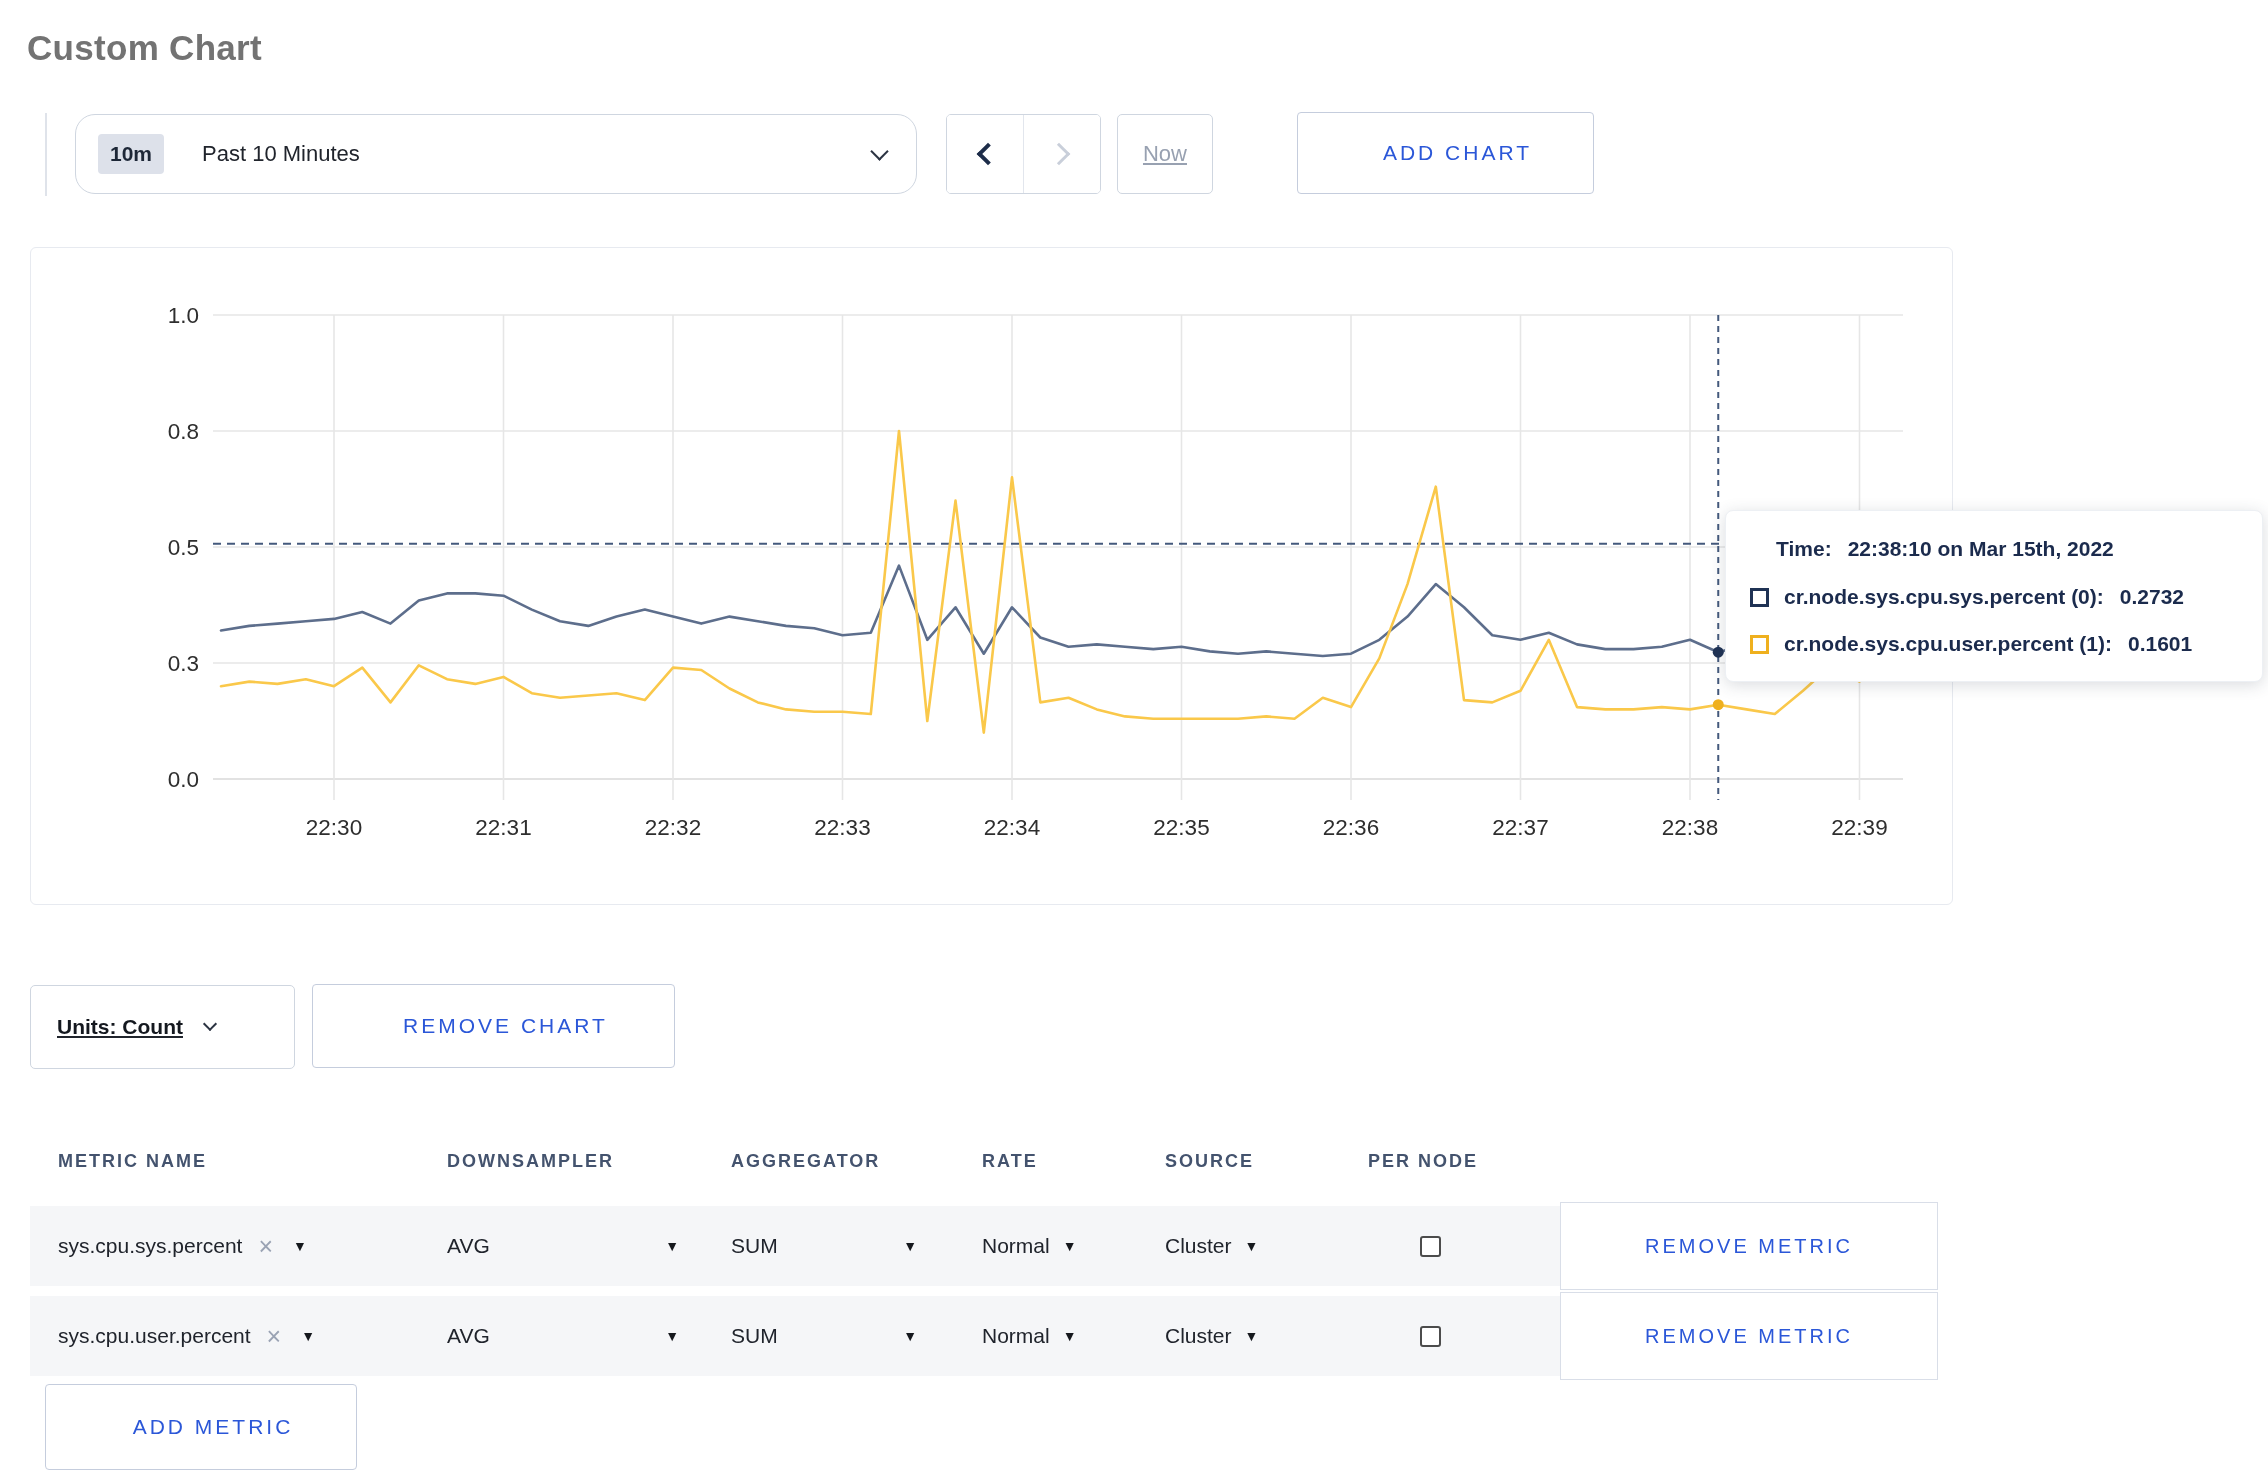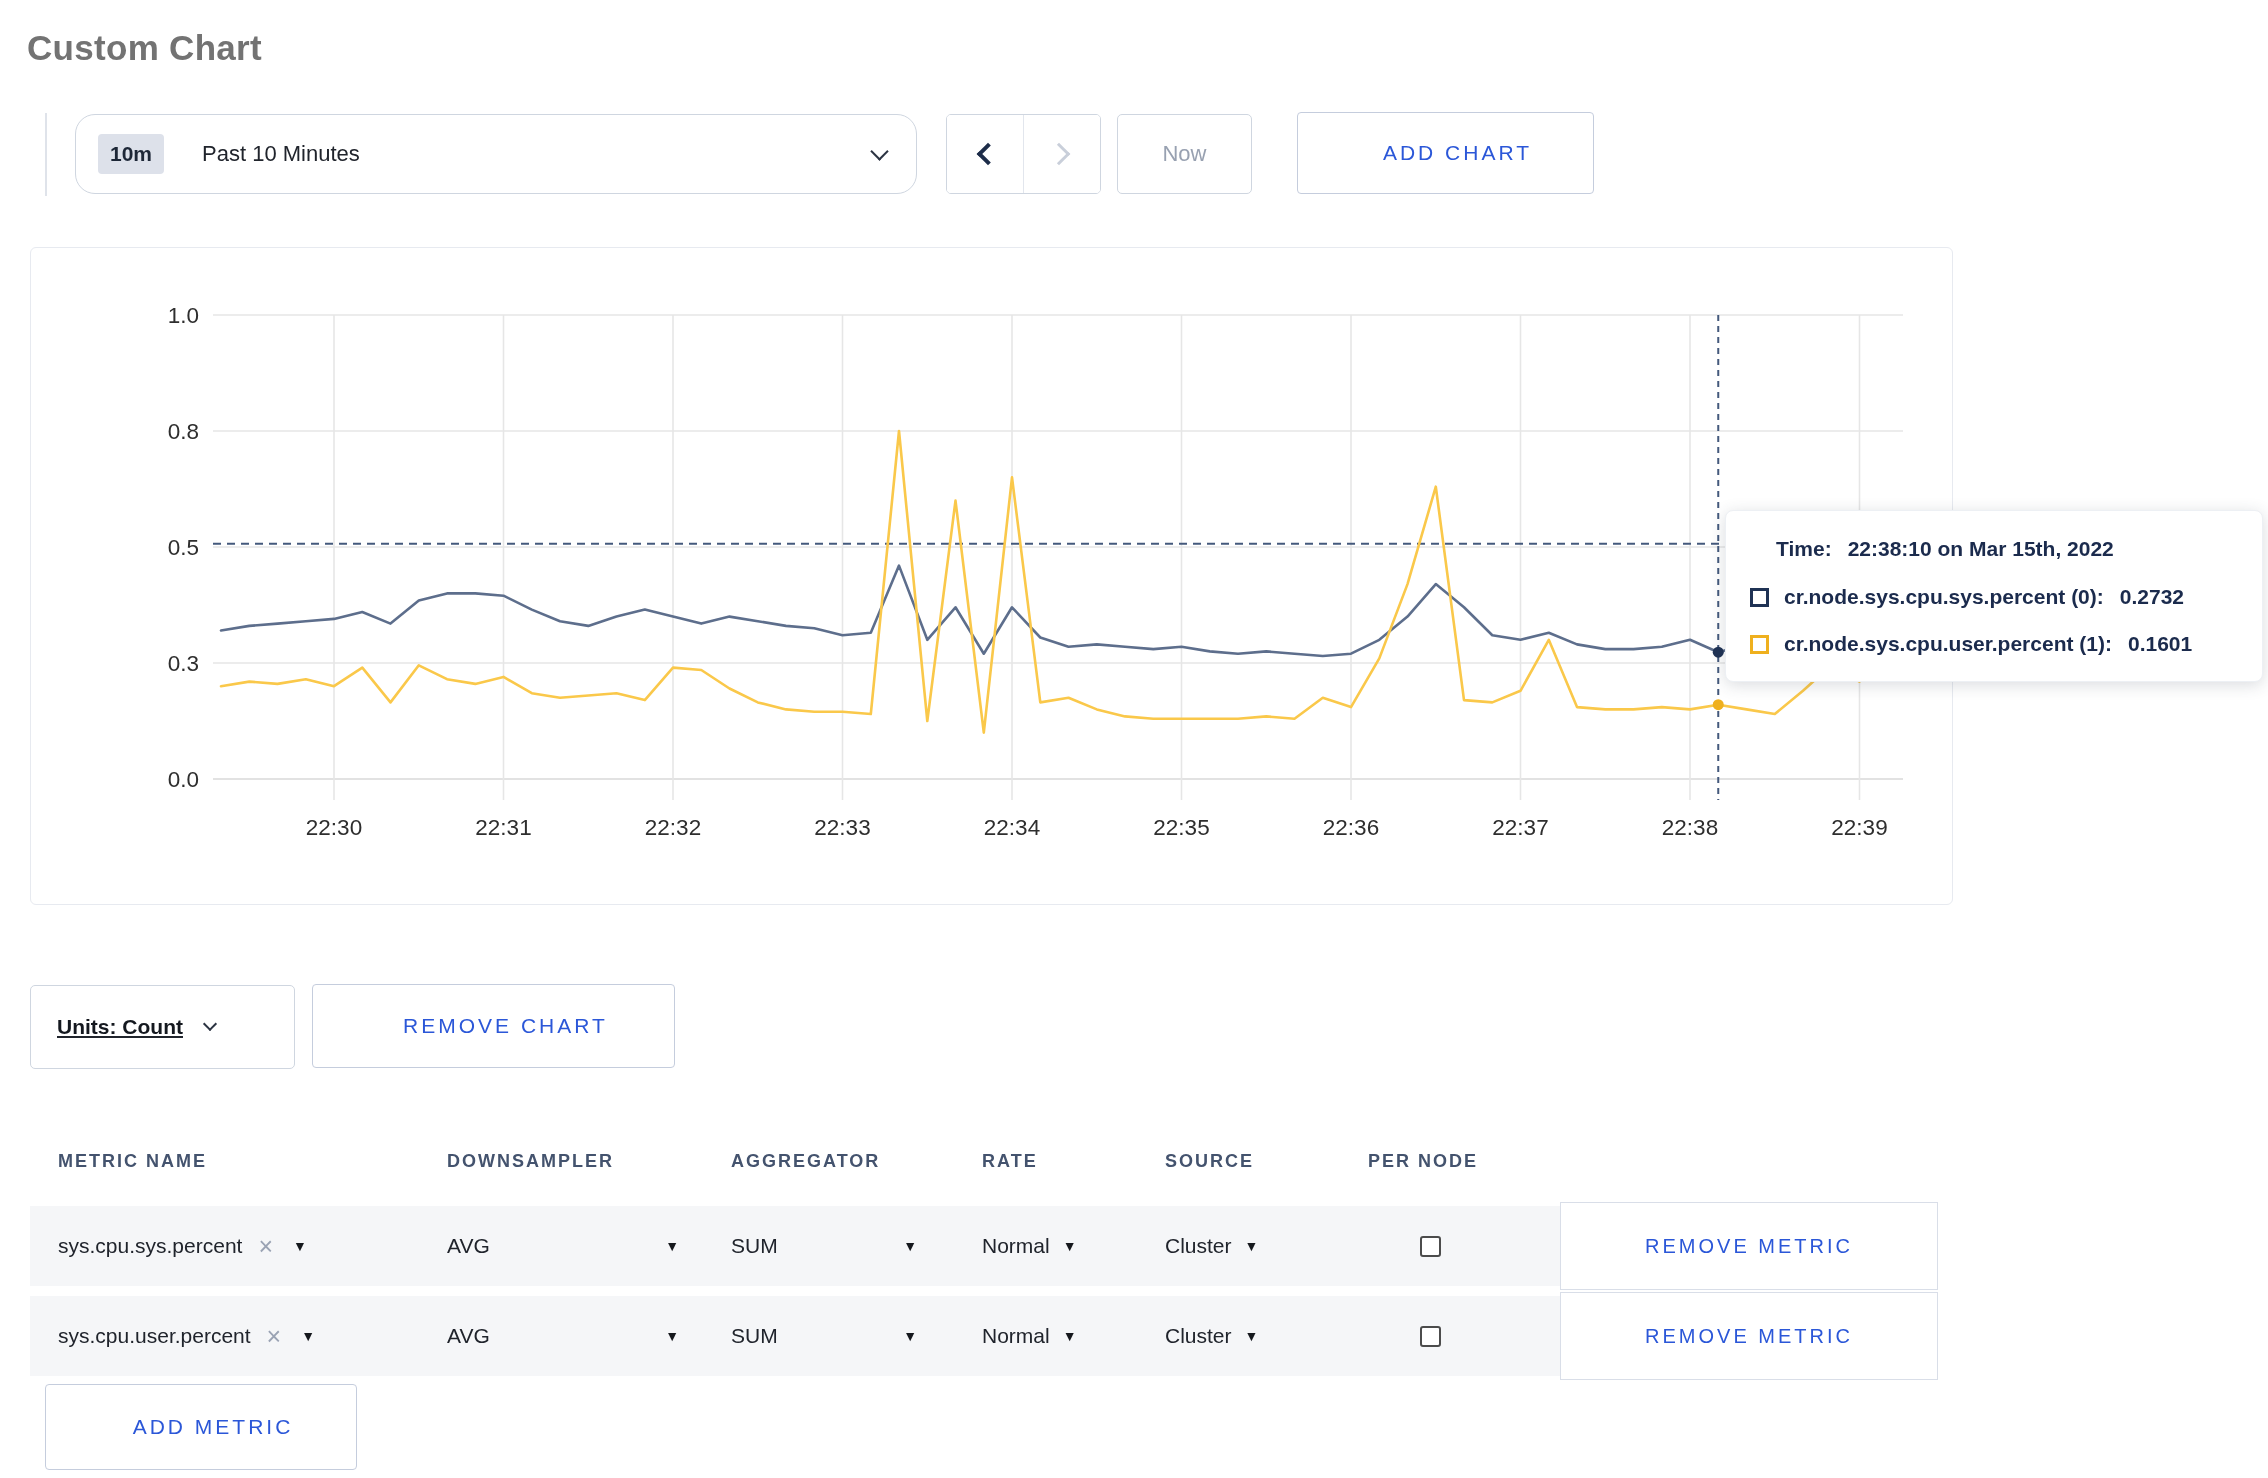--- a/index.html
+++ b/index.html
@@ -16,21 +16,21 @@
   #time-dropdown { left:75px; top:114px; width:842px; height:80px; padding:0 30px 0 22px;border-radius:20px; }
   #time-badge { background:#dde1ea; color:#1d2737; font-weight:700; font-size:21px; border-radius:4px; padding:8px 12px; }
   #time-label { margin-left:38px; font-size:22px; color:#20242c; }
   #time-dropdown .spacer { flex:1; }
   .chev { display:inline-block; width:13px; height:13px; border-right:2px solid #2b3342; border-bottom:2px solid #2b3342; transform:rotate(45deg); margin-top:-6px; }
   #nav-group { left:946px; top:114px; width:155px; height:80px; display:flex; border:1px solid #cfd6e0; border-radius:5px; overflow:hidden; }
   .nav-cell { flex:1; display:flex; align-items:center; justify-content:center; cursor:pointer; background:#fff; }
   .nav-cell + .nav-cell { border-left:1px solid #e2e6ed; }
   .chev-left  { width:16px; height:16px; border-bottom:4px solid #1d2c49; border-left:4px solid #1d2c49; transform:rotate(45deg);  margin-left:6px;}
   .chev-right { width:16px; height:16px; border-top:3px solid #c9cfda;  border-right:3px solid #c9cfda;  transform:rotate(45deg); margin-right:6px;}
-  #now-button { left:1117px; top:114px; width:135px; height:80px; justify-content:center; font-size:22px; color:#98a1b1; }
+  #now-button { left:1117px; top:114px; width:96px; height:80px; justify-content:center; font-size:22px; color:#98a1b1;text-decoration:underline; }
   .blue-btn { display:flex; align-items:center; justify-content:center; background:#fff; border:1px solid #c5cddd; border-radius:4px;
               color:#2b57d8; letter-spacing:3px; font-size:21px; cursor:pointer;padding-left:24px; }
   #add-chart-button { left:1297px; top:112px; width:297px; height:82px; }
 
   
   #chart-card { left:30px; top:247px; width:1923px; height:658px; background:#fff; border:1px solid #e7eaf0; border-radius:6px; }
   #chart-svg { position:absolute; left:0; top:0; }
 
   
   #chart-tooltip { left:1725px; top:510px; width:538px; height:172px; background:#fff; border:1px solid #edf0f4; border-radius:8px;

